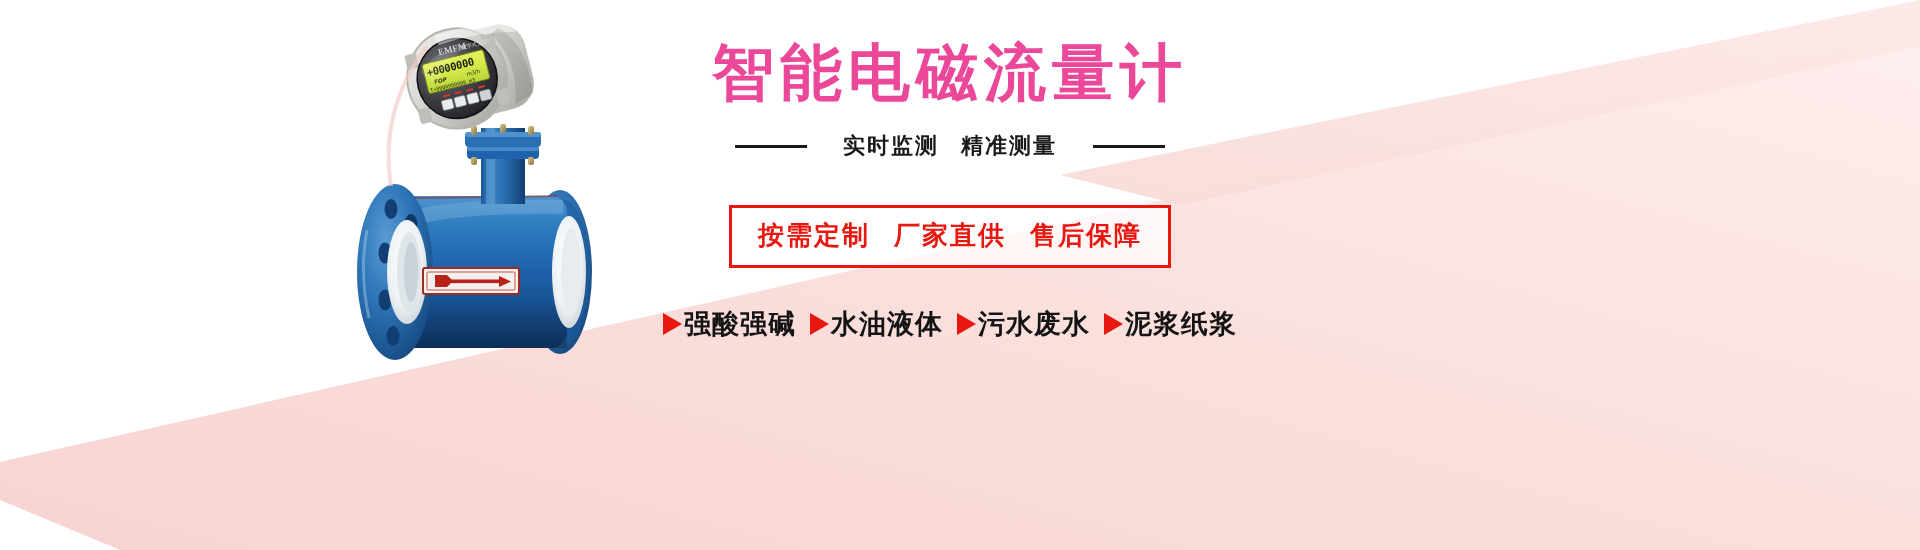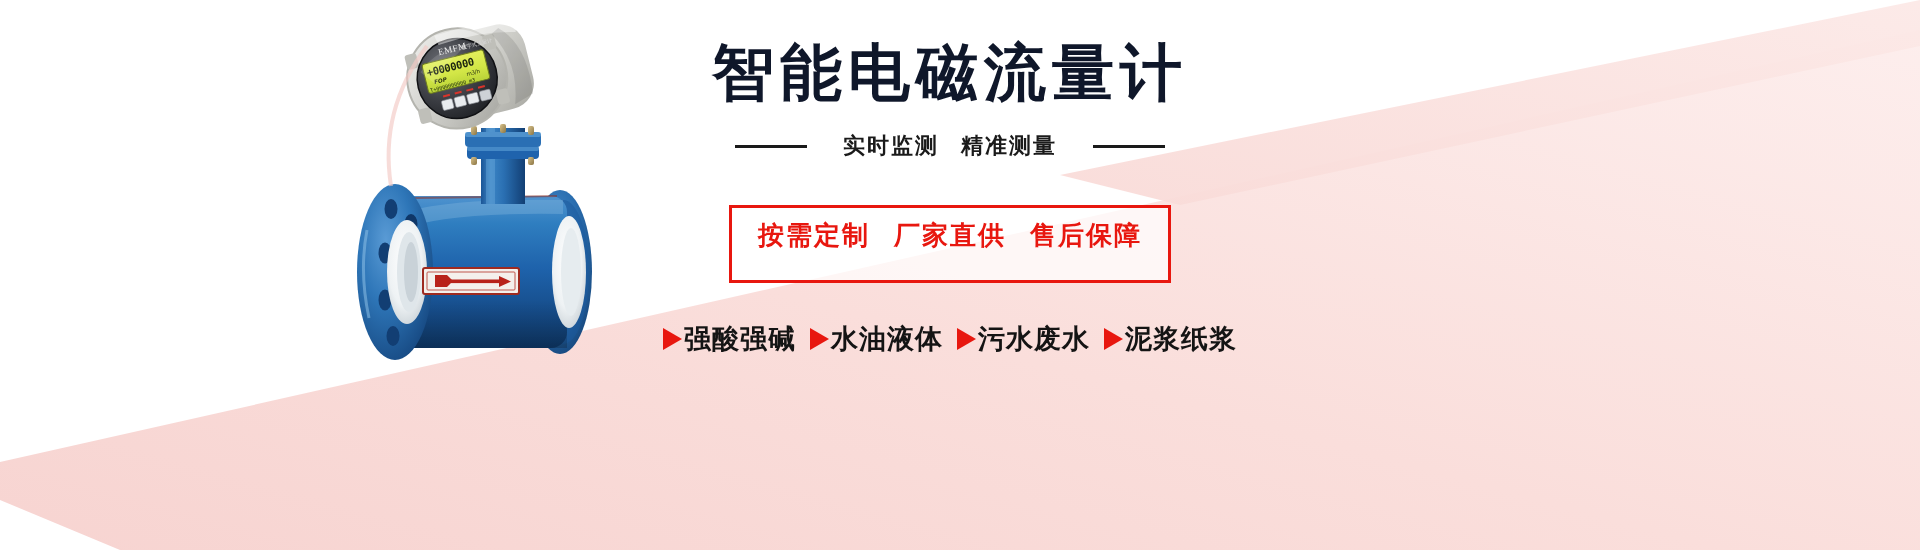--- a/index.html
+++ b/index.html
@@ -37,21 +37,21 @@
     position:absolute;
     left:600px; top:40px;
     width:700px; height:400px;
     z-index:4;
     text-align:center;
   }
   .title{
     font-size:62px;
     font-weight:bold;
     letter-spacing:6px;
-    color:#0f172a;
+    color:#ec4899;
     line-height:1.05;
     white-space:nowrap;
     font-family:"DejaVu Sans","Liberation Sans",sans-serif;
   }
   .sub-row{
     display:flex;
     align-items:center;
     justify-content:center;
     gap:36px;
     margin-top:26px;
@@ -67,21 +67,21 @@
     color:#1a1a1a;
     letter-spacing:2px;
     white-space:nowrap;
   }
   .subtitle .gap{ display:inline-block; width:22px; }
 
   .promo-box{
     display:inline-block;
     margin-top:44px;
     border:3px solid #e8170f;
-    padding:10px 26px 27px 26px;
+    padding:10px 26px 12px 26px;
     background:rgba(255,255,255,0.72);
   }
   .promo-text{
     font-size:26px;
     font-weight:bold;
     color:#e8170f;
     letter-spacing:2px;
     white-space:nowrap;
   }
   .promo-text .gap{ display:inline-block; width:24px; }

